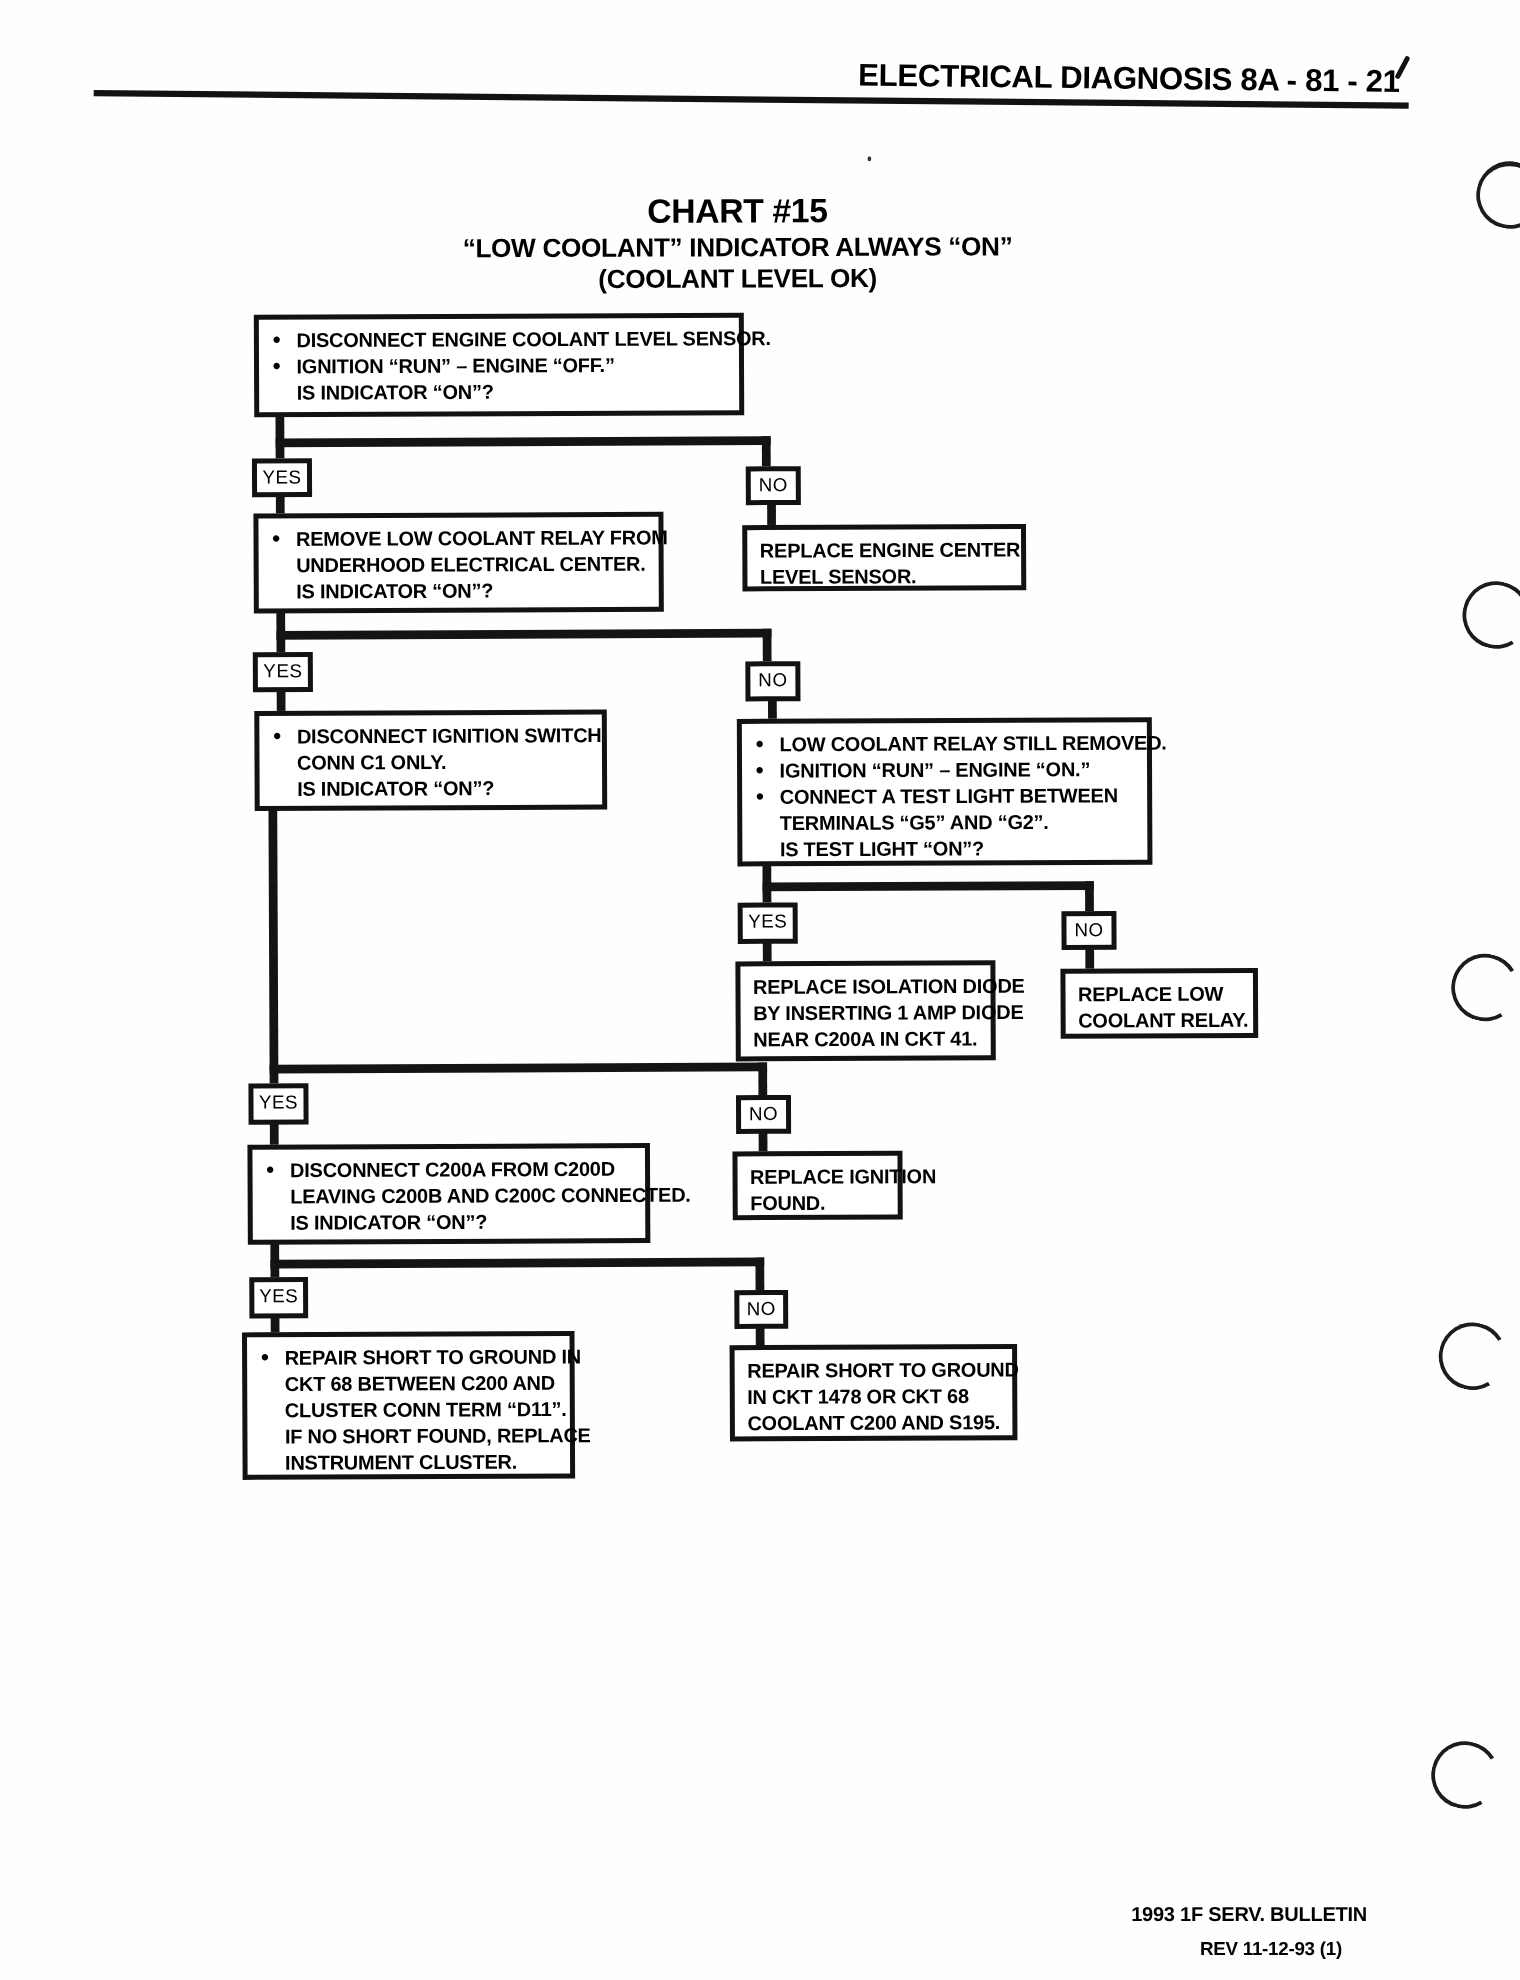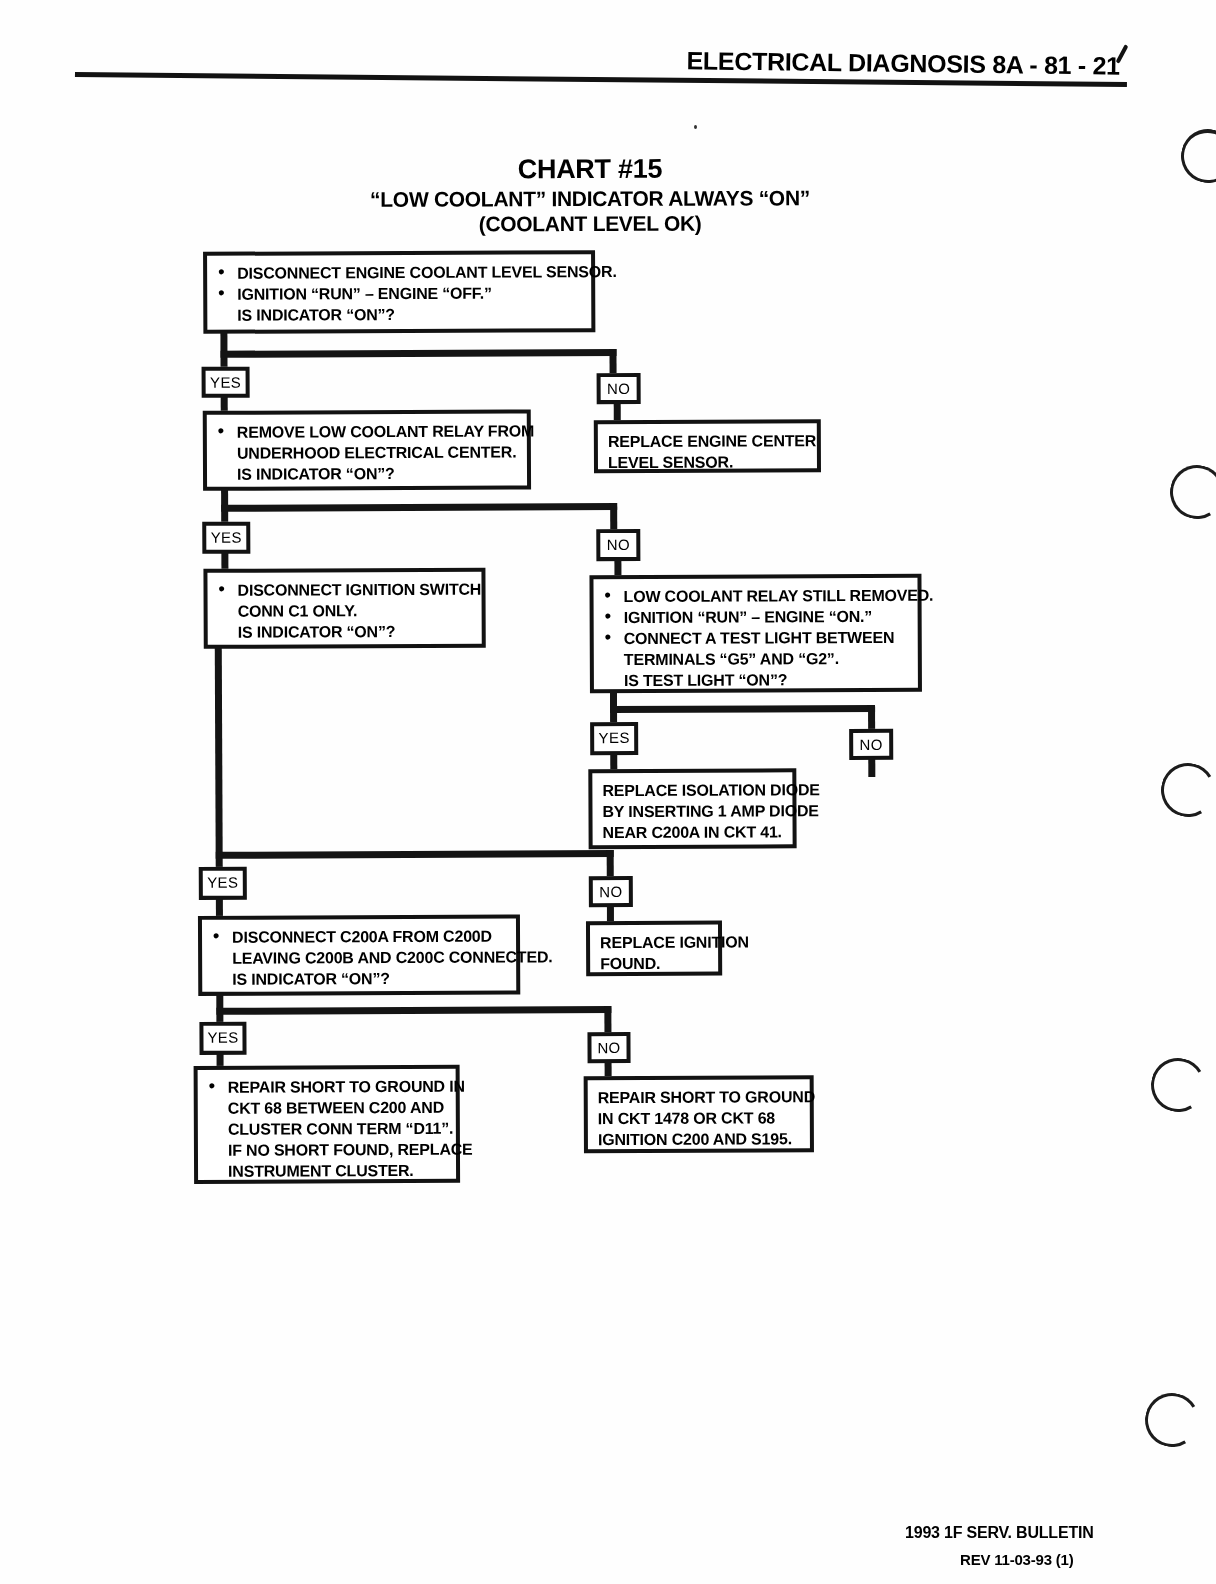--- a/index.html
+++ b/index.html
@@ -130,20 +130,24 @@
 
     <div class="vl" style="left:610px;top:754px;width:7px;height:18px;"></div>
     <div class="vl" style="left:868px;top:760px;width:7px;height:19px;"></div>
 
     <div class="node ans" style="left:588px;top:770px;width:208px;height:80px;">
       <div class="ln">REPLACE ISOLATION DIODE</div>
       <div class="ln">BY INSERTING 1 AMP DIODE</div>
       <div class="ln">NEAR C200A IN CKT 41.</div>
     </div>
 
+    <div class="node ans" style="left:848px;top:777px;width:158px;height:56px;">
+      <div class="ln">REPLACE LOW</div>
+      <div class="ln">COOLANT RELAY.</div>
+    </div>
 
     <div class="vl" style="left:215px;top:646px;width:7px;height:222px;"></div>
     <div class="hl" style="left:215px;top:851px;width:398px;height:7px;"></div>
     <div class="vl" style="left:606px;top:851px;width:7px;height:27px;"></div>
 
     <div class="badge" style="left:198px;top:866px;width:48px;height:33px;">YES</div>
     <div class="badge" style="left:588px;top:877px;width:44px;height:31px;">NO</div>
 
     <div class="vl" style="left:215px;top:897px;width:7px;height:20px;"></div>
     <div class="vl" style="left:606px;top:906px;width:7px;height:18px;"></div>
@@ -173,27 +177,27 @@
       <div class="ln b">REPAIR SHORT TO GROUND IN</div>
       <div class="ln">CKT 68 BETWEEN C200 AND</div>
       <div class="ln">CLUSTER CONN TERM “D11”.</div>
       <div class="ln">IF NO SHORT FOUND, REPLACE</div>
       <div class="ln">INSTRUMENT CLUSTER.</div>
     </div>
 
     <div class="node ans" style="left:582px;top:1077px;width:230px;height:77px;">
       <div class="ln">REPAIR SHORT TO GROUND</div>
       <div class="ln">IN CKT 1478 OR CKT 68</div>
-      <div class="ln">IGNITION C200 AND S195.</div>
+      <div class="ln">COOLANT C200 AND S195.</div>
     </div>
 
   </div>
 
   <div class="hole h1" style="left:1181px;top:129px;"></div>
   <div class="hole" style="left:1170px;top:465px;"></div>
   <div class="hole" style="left:1161px;top:763px;"></div>
   <div class="hole" style="left:1151px;top:1058px;"></div>
   <div class="hole" style="left:1145px;top:1393px;"></div>
 
   <div class="ftr1">1993 1F SERV. BULLETIN</div>
-  <div class="ftr2">REV 11-03-93 (1)</div>
+  <div class="ftr2">REV 11-12-93 (1)</div>
 
 </div>
 
 </body></html>

